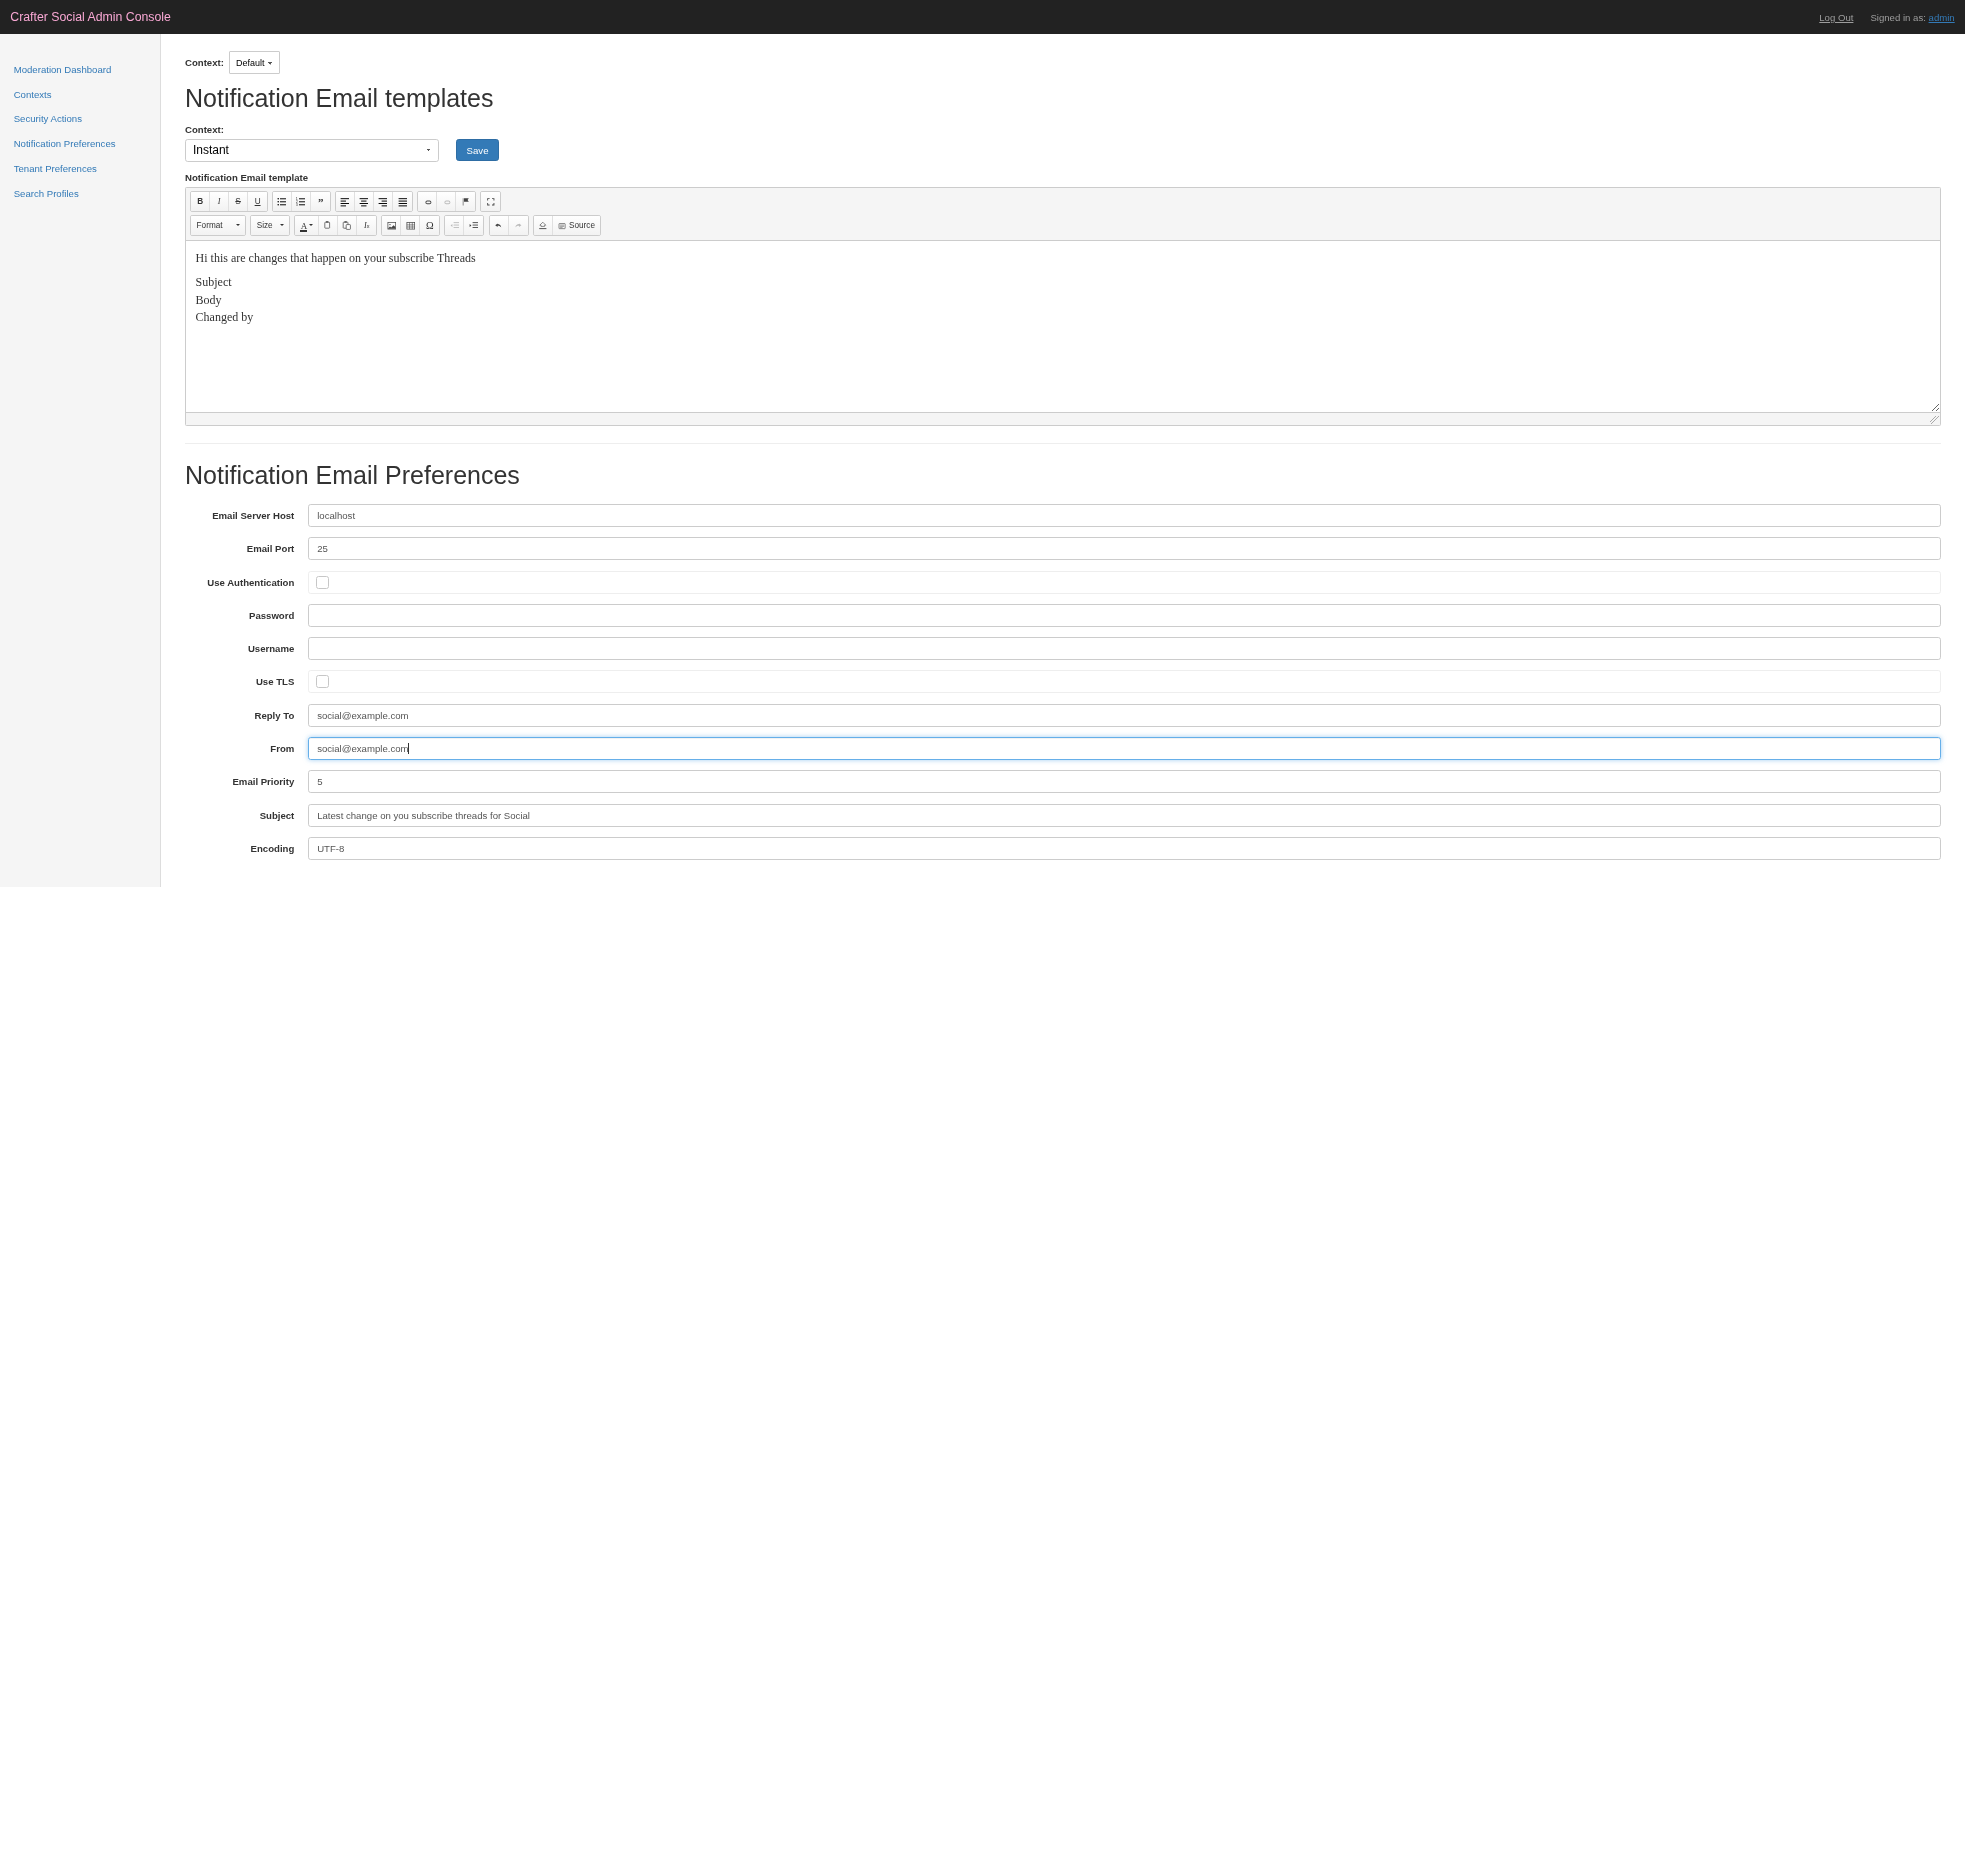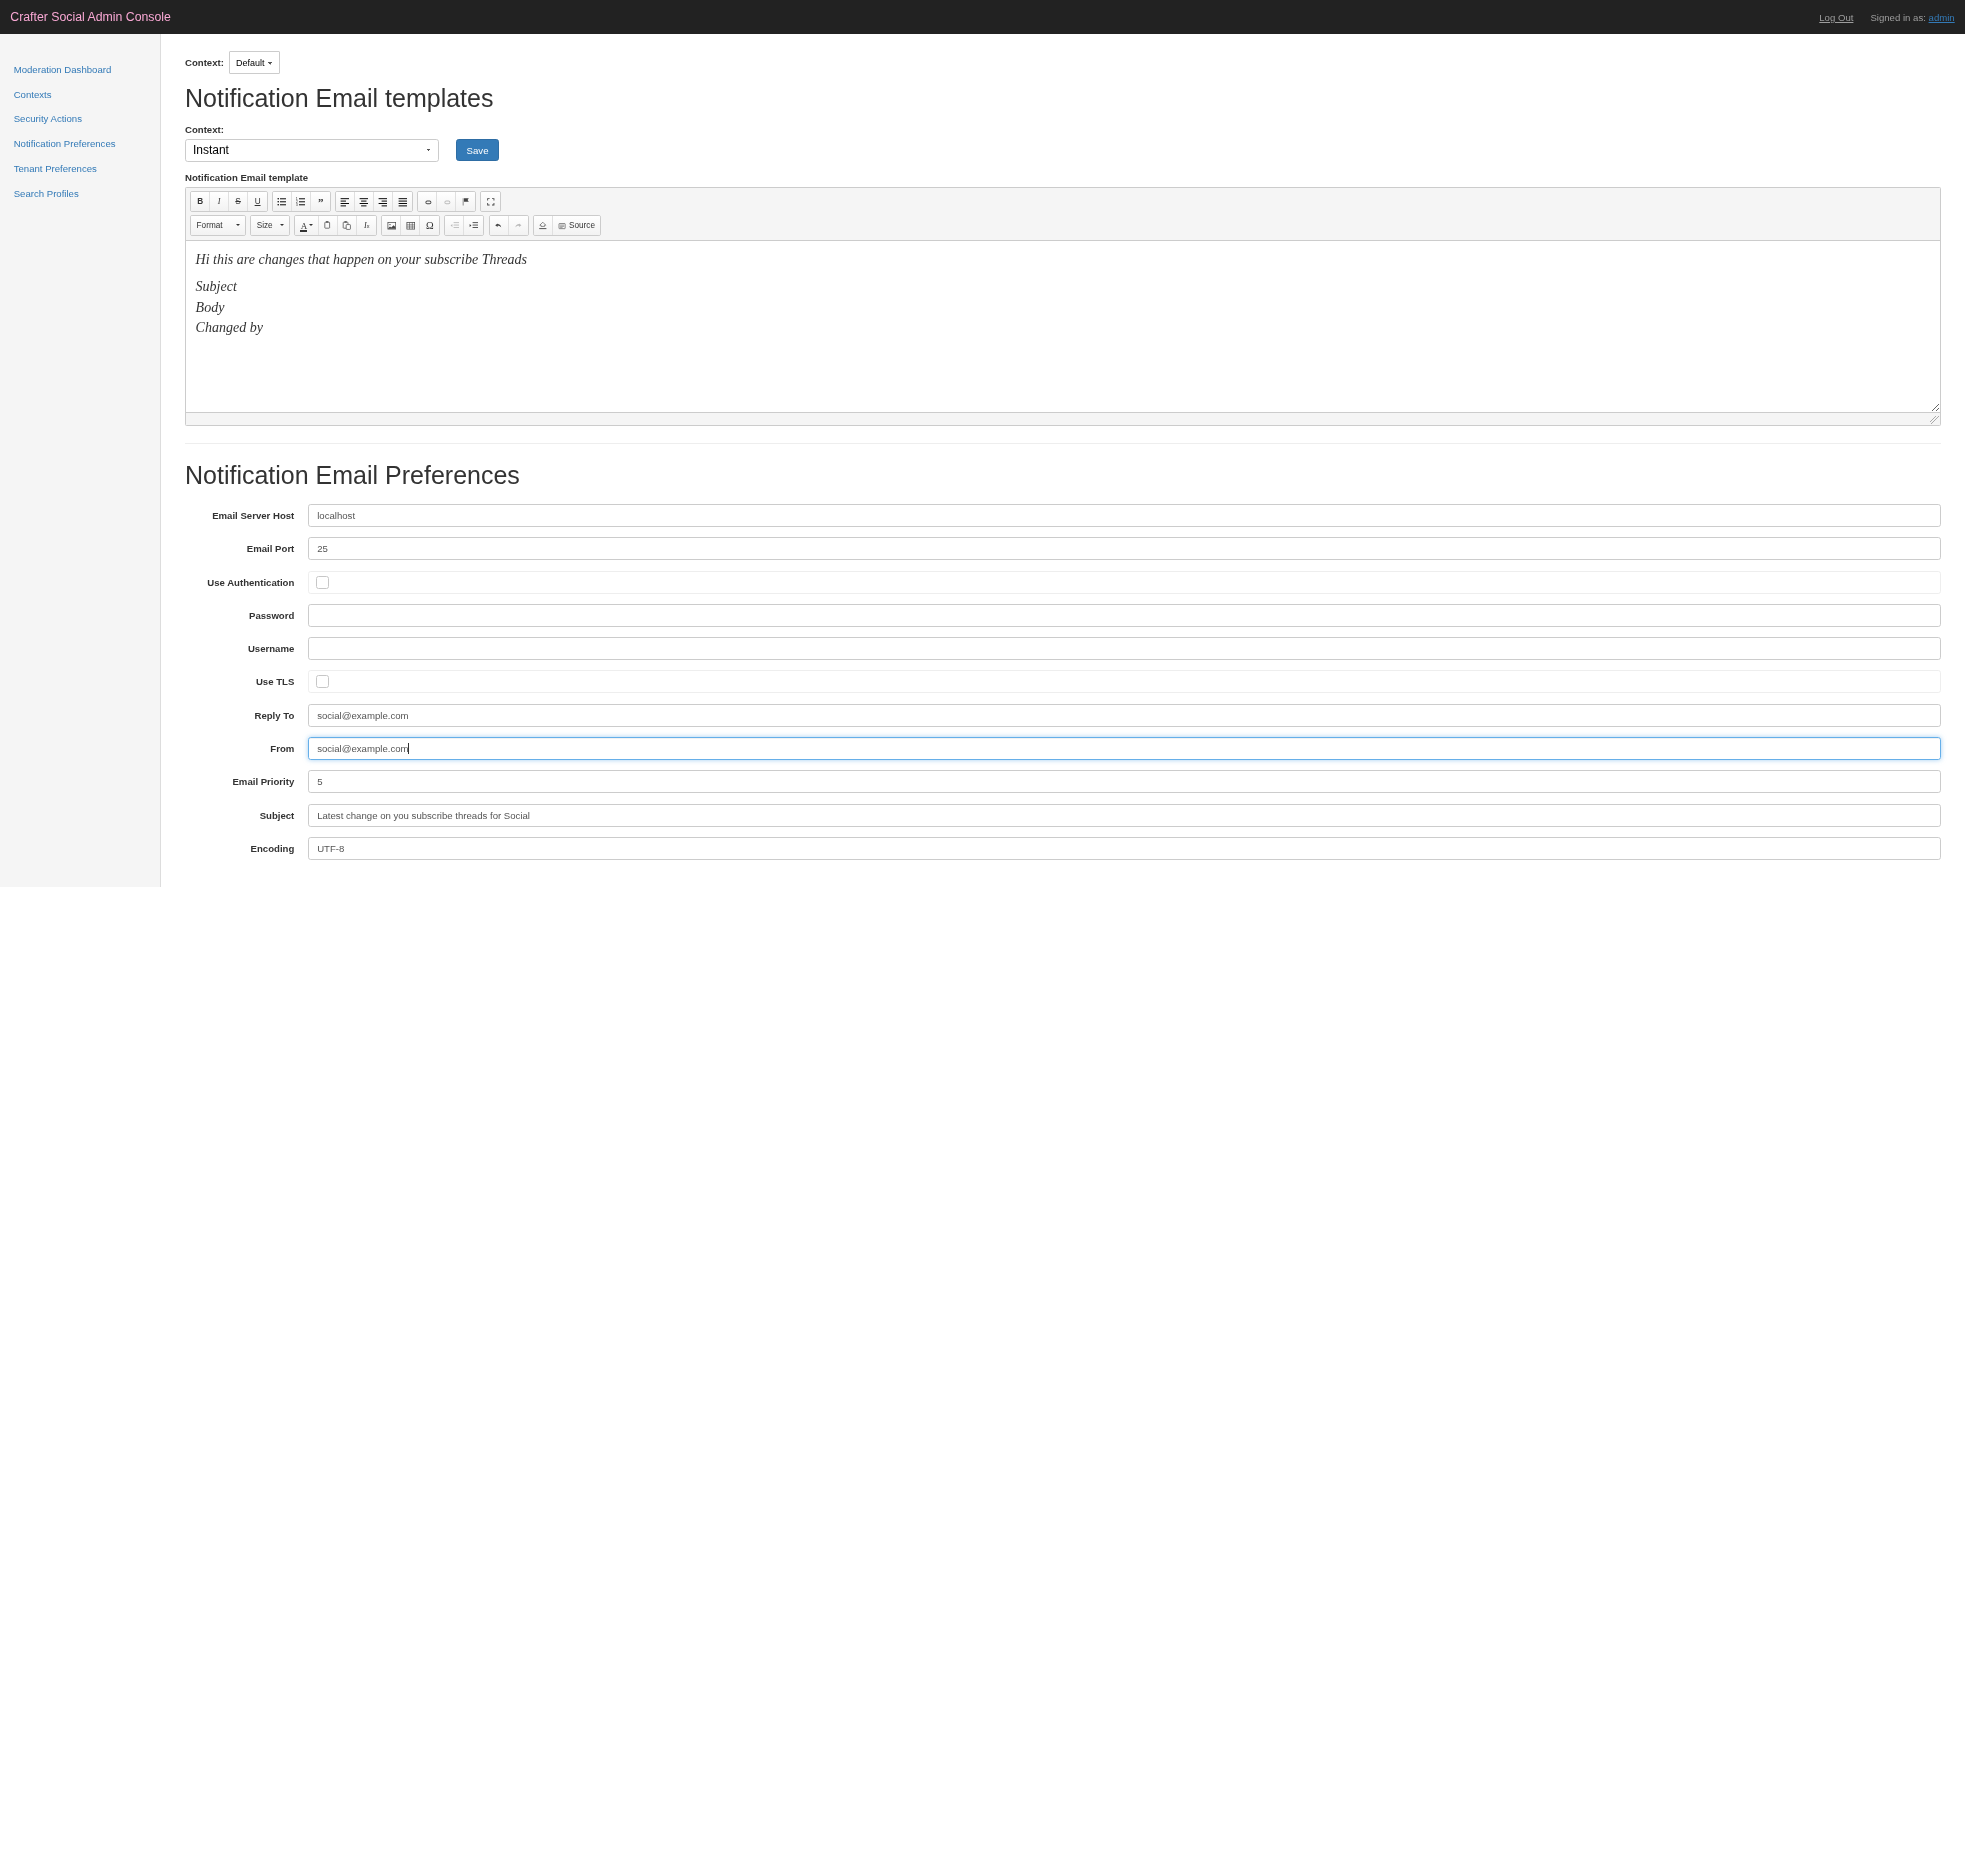--- a/index.html
+++ b/index.html
@@ -192,25 +192,24 @@
   bottom: 3.4px;
   left: 4.8px;
   width: 6.9px;
   height: 1.4px;
   background: #333;
 }
 .editor-body .editor-area {
   min-height: 165px;
   padding: 9.6px;
   font-family: Georgia, "Times New Roman", serif;
-  font-size: 14px;
+  font-size: 12px;
   line-height: 1.45;
   outline: none;
   overflow: auto;
-  font-style: italic;
 }
 .editor-body {
   resize: vertical;
   overflow: auto;
   min-height: 171px;
   position: relative;
 }
 .editor-footer {
   height: 13.7px;
   background: #f5f5f5;

